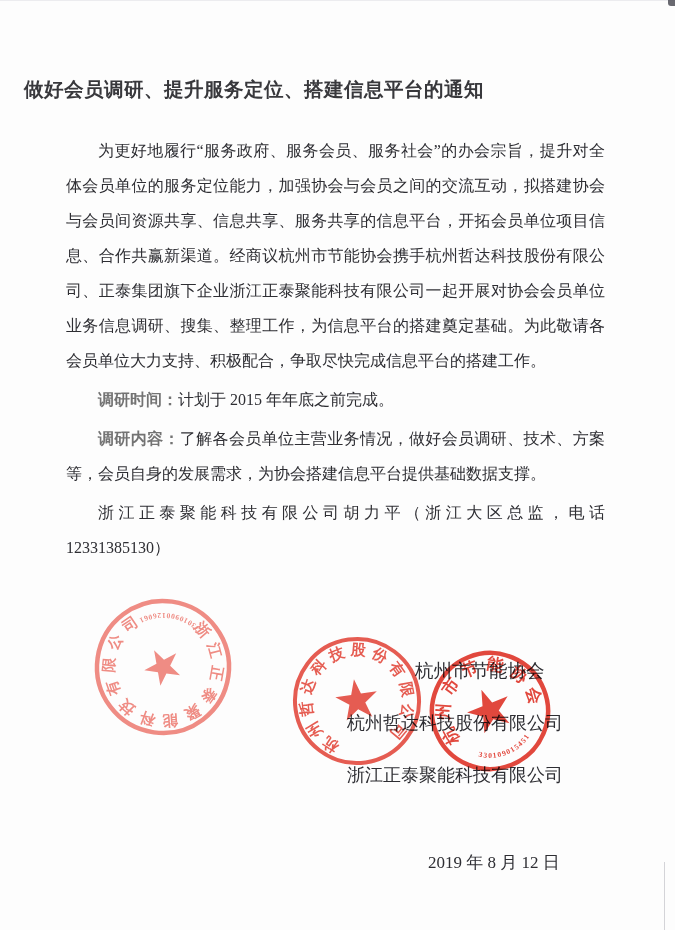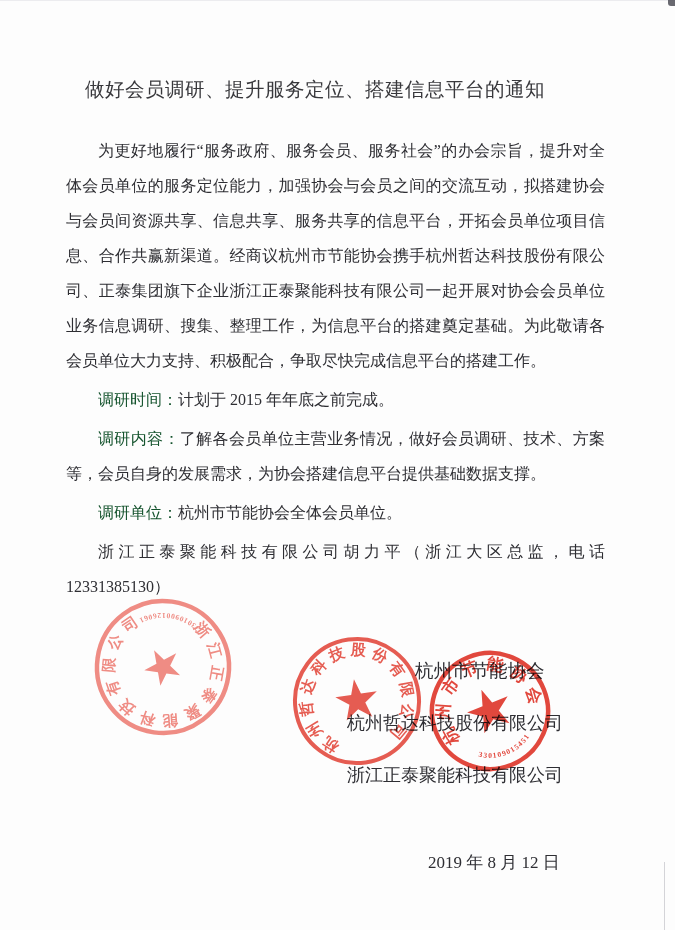--- a/index.html
+++ b/index.html
@@ -6,31 +6,31 @@
   .page{
     position:relative;
     width:675px;height:930px;
     background:#fdfdfd;
     overflow:hidden;
     font-family:"Liberation Serif","DejaVu Serif",serif;
     color:#2e2e33;
   }
   .doc-title{
     position:absolute;left:0;top:76px;width:630px;
-    text-align:center;
-    font-size:19.5px;font-weight:normal;color:#38383c;
+    font-size:19.5px;font-weight:bold;color:#38383c;
     letter-spacing:0.5px;
+    padding-left:24px;
   }
   .doc-body{
     position:absolute;left:62px;top:129px;width:547px;
     font-size:16px;line-height:35px;
     text-align:justify;
   }
   .doc-body p{margin:4px;text-indent:2em;}
-  .doc-body b{font-weight:normal;color:#14532d;}
+  .doc-body b{font-weight:bold;color:#737373;}
   .sig-line{position:absolute;white-space:nowrap;color:#2e2e33;}
   .sig-1{left:415px;top:658px;font-size:18.5px;}
   .sig-2{left:347px;top:711px;font-size:18px;}
   .sig-3{left:347px;top:763px;font-size:18px;}
   .doc-date{position:absolute;left:428px;top:816px;font-size:17px;white-space:nowrap;margin-top:35px;}
   .stamp{
     position:absolute;width:170px;height:170px;
     mix-blend-mode:multiply;
     pointer-events:none;
   }
@@ -50,21 +50,20 @@
   <div class="top-edge"></div>
   <div class="corner-speck"></div>
   <div class="edge-line"></div>
 
   <div class="doc-title">做好会员调研、提升服务定位、搭建信息平台的通知</div>
 
   <div class="doc-body">
     <p>为更好地履行“服务政府、服务会员、服务社会”的办会宗旨，提升对全体会员单位的服务定位能力，加强协会与会员之间的交流互动，拟搭建协会与会员间资源共享、信息共享、服务共享的信息平台，开拓会员单位项目信息、合作共赢新渠道。经商议杭州市节能协会携手杭州哲达科技股份有限公司、正泰集团旗下企业浙江正泰聚能科技有限公司一起开展对协会会员单位业务信息调研、搜集、整理工作，为信息平台的搭建奠定基础。为此敬请各会员单位大力支持、积极配合，争取尽快完成信息平台的搭建工作。</p>
     <p><b>调研时间：</b><span>计划于 2015 年年底之前完成。</span></p>
     <p><b>调研内容：</b><span>了解各会员单位主营业务情况，做好会员调研、技术、方案等，会员自身的发展需求，为协会搭建信息平台提供基础数据支撑。</span></p>
-    <p><b>调研单位：</b><span>杭州市节能协会全体会员单位。</span></p>
     <p>浙江正泰聚能科技有限公司胡力平（浙江大区总监，电话 12331385130）</p>
   </div>
 
   <div class="sig-line sig-1">杭州市节能协会</div>
   <div class="sig-line sig-2">杭州哲达科技股份有限公司</div>
   <div class="sig-line sig-3">浙江正泰聚能科技有限公司</div>
   <div class="doc-date">2019 年 8 月 12 日</div>
 
   <svg class="stamp stamp-zhengtai" viewBox="-85 -85 170 170">
     <g transform="rotate(188)" opacity="0.62">

